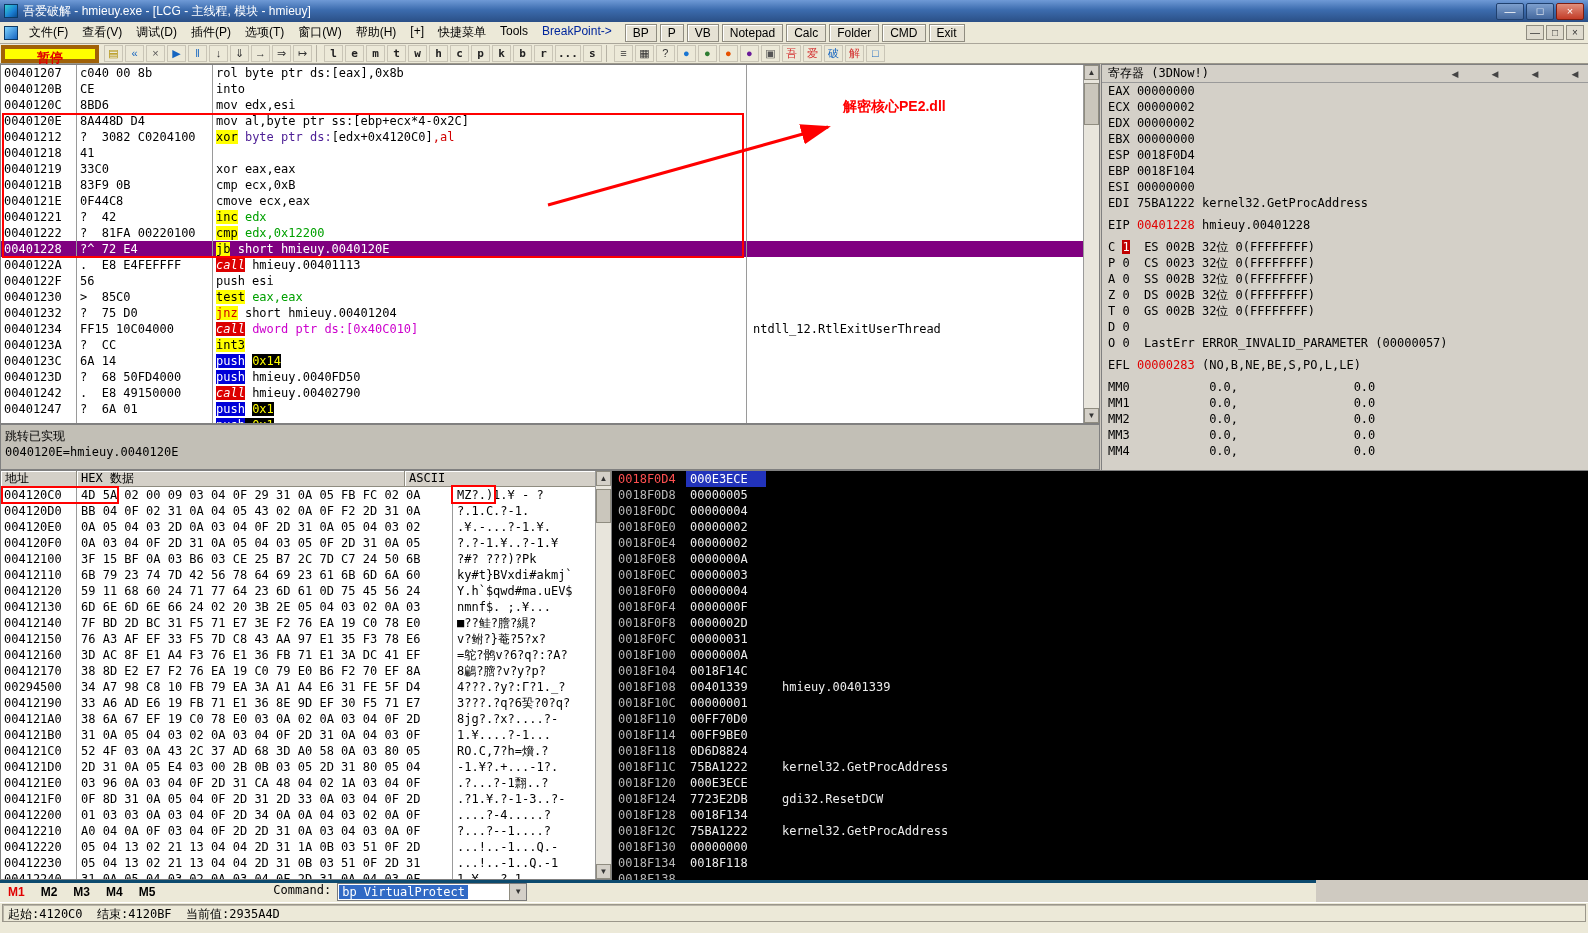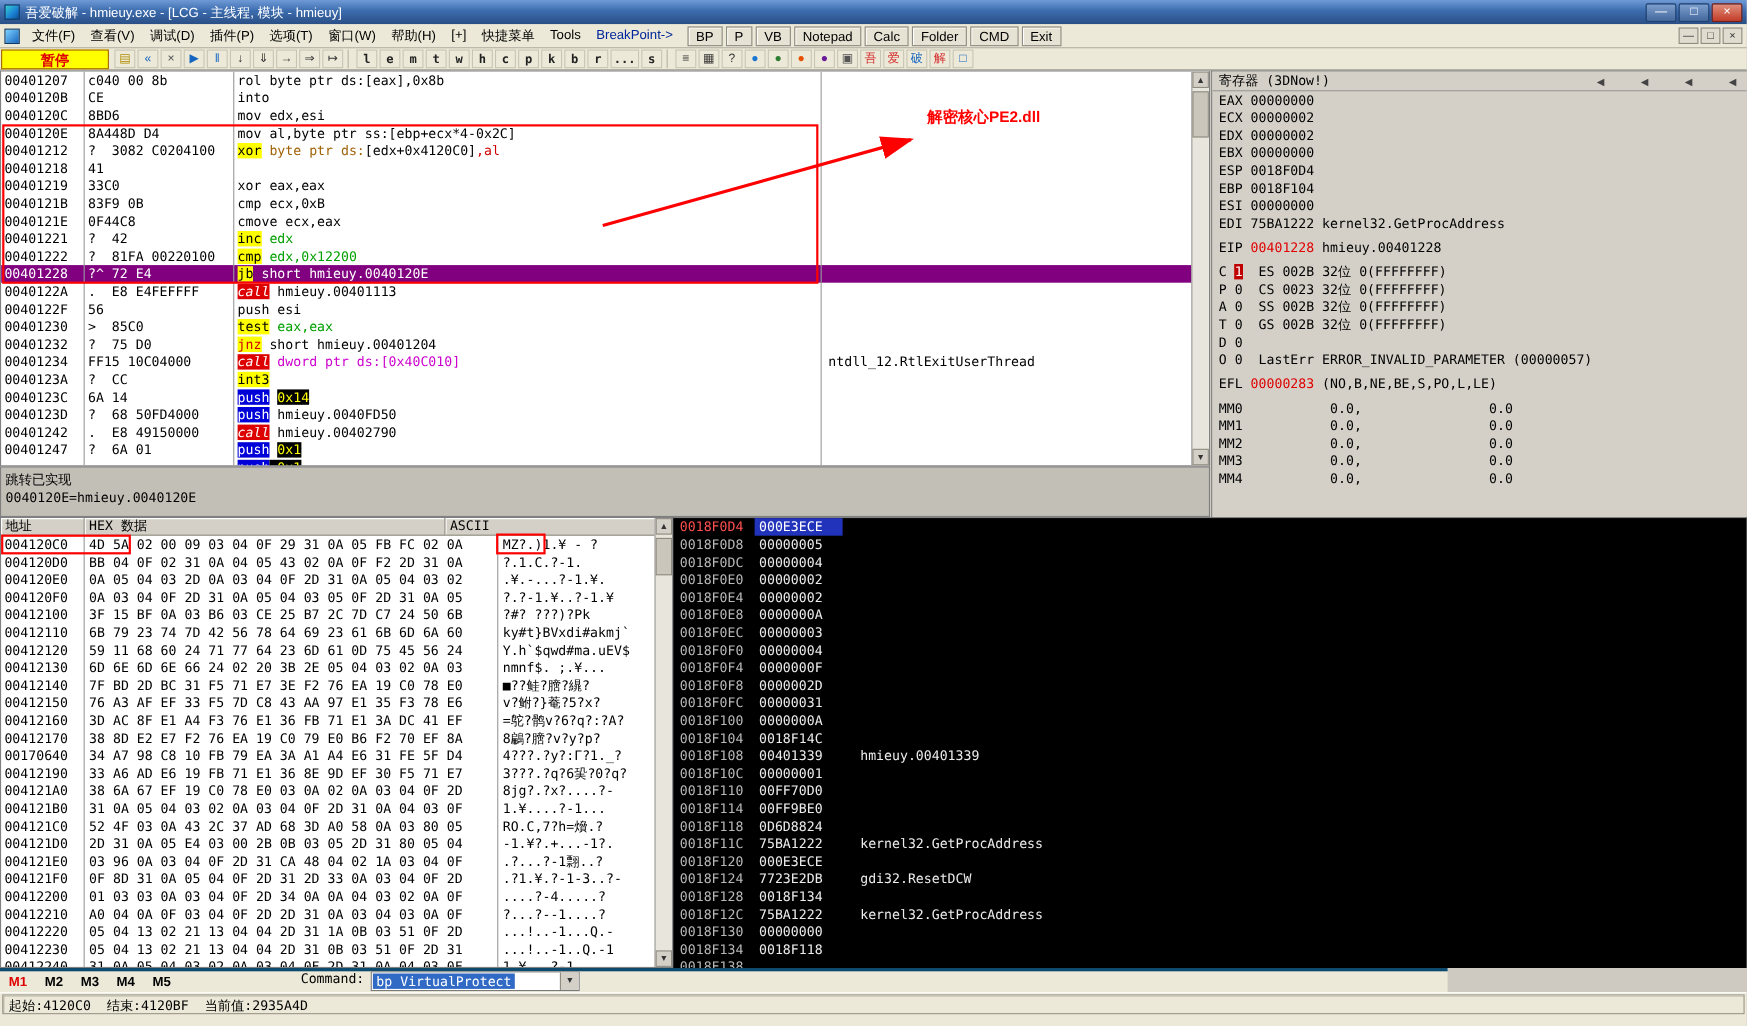--- a/index.html
+++ b/index.html
@@ -33,21 +33,21 @@
     border:1px solid #8f8c80; box-shadow:inset 1px 1px 0 #fff; white-space:nowrap; }
   .mdi-controls { margin-left:auto; margin-right:4px; display:flex; gap:2px; }
   .mdibtn { width:18px; height:15px; font-size:10px; line-height:13px; text-align:center;
     background:#e0dccf; border:1px solid #8f8c80; color:#333; }
 
   
   .toolbar { position:absolute; left:0; top:44px; width:1588px; height:20px;
     background:#ece9d8; border-bottom:1px solid #9b978b; display:flex; align-items:center; }
   .status-badge { width:98px; height:18px; margin:0 4px 0 1px; background:#ffff00;
     color:#e00000; font-weight:bold; font-size:13px; text-align:center; line-height:18px;
-    border:1px solid #a16207; }
+    border:4px solid #a16207; }
   .tbtn { min-width:19px; height:17px; margin:0 1px; background:#ece9d8;
     border:1px solid #c9c5b6; text-align:center; font-size:11px; line-height:15px;
     color:#222; padding:0 2px; }
   .tbtn.letter { font-family:"DejaVu Sans Mono", monospace; font-weight:bold; }
   .tglyph { font-size:11px; }
   .tb-sep { width:4px; height:17px; border-left:1px solid #b6b2a4; margin:0 3px; }
 
   
   .mono, .drow, .rrow, .hrow, .srow, .info-line, .reg-title-mono {
     font-family:"DejaVu Sans Mono", monospace; font-size:12px; line-height:16px;
@@ -62,21 +62,21 @@
   .c-bytes { width:136px; padding-left:3px; flex:none; }
   .c-dis { width:534px; padding-left:3px; flex:none; }
   .c-cmt { flex:1; padding-left:6px; }
   .drow.sel { background:#800080; color:#fff; }
   .vline { position:absolute; top:0; width:1px; height:100%; background:#9a9a9a; }
 
   .tk-y  { background:#ffff00; color:#000; }
   .tk-yr { background:#ffff00; color:#d00000; }
   .tk-rb { background:#dc0000; color:#fff;font-style:italic; }
   .tk-bb { background:#0000d8; color:#fff; }
-  .tk-b  { color:#a16207; }
+  .tk-b  { color:#4c1d95; }
   .tk-r  { color:#d00000; }
   .tk-g  { color:#00a000; }
   .tk-m  { color:#cc00cc; }
   .tk-ylk{ background:#000; color:#ffff00; }
   .tk-red{ color:#e00000; }
   .tk-flag{ background:#c00000; color:#fff; }
 
   
   .vscroll { position:absolute; top:0; right:0; width:16px; height:100%;
     background:#e8e5dc; border-left:1px solid #9a9a9a; }
@@ -305,20 +305,21 @@
         <div class="rrow"><span>ESP 0018F0D4</span></div>
         <div class="rrow"><span>EBP 0018F104</span></div>
         <div class="rrow"><span>ESI 00000000</span></div>
         <div class="rrow"><span>EDI 75BA1222 kernel32.GetProcAddress</span></div>
         <div class="rblank"></div>
         <div class="rrow"><span>EIP </span><span class="tk-red">00401228</span><span> hmieuy.00401228</span></div>
         <div class="rblank"></div>
         <div class="rrow"><span>C </span><span class="tk-flag">1</span><span>  ES 002B 32位 0(FFFFFFFF)</span></div>
         <div class="rrow"><span>P 0  CS 0023 32位 0(FFFFFFFF)</span></div>
         <div class="rrow"><span>A 0  SS 002B 32位 0(FFFFFFFF)</span></div>
+        <div class="rrow"><span>Z 0  DS 002B 32位 0(FFFFFFFF)</span></div>
         <div class="rrow"><span>T 0  GS 002B 32位 0(FFFFFFFF)</span></div>
         <div class="rrow"><span>D 0</span></div>
         <div class="rrow"><span>O 0  LastErr ERROR_INVALID_PARAMETER (00000057)</span></div>
         <div class="rblank"></div>
         <div class="rrow"><span>EFL </span><span class="tk-red">00000283</span><span> (NO,B,NE,BE,S,PO,L,LE)</span></div>
         <div class="rblank"></div>
         <div class="rrow"><span>MM0           0.0,                0.0</span></div>
         <div class="rrow"><span>MM1           0.0,                0.0</span></div>
         <div class="rrow"><span>MM2           0.0,                0.0</span></div>
         <div class="rrow"><span>MM3           0.0,                0.0</span></div>
@@ -343,21 +344,21 @@
         <div class="hrow"><span class="h-addr">004120E0</span><span class="h-hex">0A 05 04 03 2D 0A 03 04 0F 2D 31 0A 05 04 03 02</span><span class="h-ascii">.¥.-...?-1.¥.</span></div>
         <div class="hrow"><span class="h-addr">004120F0</span><span class="h-hex">0A 03 04 0F 2D 31 0A 05 04 03 05 0F 2D 31 0A 05</span><span class="h-ascii">?.?-1.¥..?-1.¥</span></div>
         <div class="hrow"><span class="h-addr">00412100</span><span class="h-hex">3F 15 BF 0A 03 B6 03 CE 25 B7 2C 7D C7 24 50 6B</span><span class="h-ascii">?#? ???)?Pk</span></div>
         <div class="hrow"><span class="h-addr">00412110</span><span class="h-hex">6B 79 23 74 7D 42 56 78 64 69 23 61 6B 6D 6A 60</span><span class="h-ascii">ky#t}BVxdi#akmj`</span></div>
         <div class="hrow"><span class="h-addr">00412120</span><span class="h-hex">59 11 68 60 24 71 77 64 23 6D 61 0D 75 45 56 24</span><span class="h-ascii">Y.h`$qwd#ma.uEV$</span></div>
         <div class="hrow"><span class="h-addr">00412130</span><span class="h-hex">6D 6E 6D 6E 66 24 02 20 3B 2E 05 04 03 02 0A 03</span><span class="h-ascii">nmnf$. ;.¥...</span></div>
         <div class="hrow"><span class="h-addr">00412140</span><span class="h-hex">7F BD 2D BC 31 F5 71 E7 3E F2 76 EA 19 C0 78 E0</span><span class="h-ascii">■??鲑?膪?繉?</span></div>
         <div class="hrow"><span class="h-addr">00412150</span><span class="h-hex">76 A3 AF EF 33 F5 7D C8 43 AA 97 E1 35 F3 78 E6</span><span class="h-ascii">v?鲋?}菴?5?x?</span></div>
         <div class="hrow"><span class="h-addr">00412160</span><span class="h-hex">3D AC 8F E1 A4 F3 76 E1 36 FB 71 E1 3A DC 41 EF</span><span class="h-ascii">=鸵?鹘v?6?q?:?A?</span></div>
         <div class="hrow"><span class="h-addr">00412170</span><span class="h-hex">38 8D E2 E7 F2 76 EA 19 C0 79 E0 B6 F2 70 EF 8A</span><span class="h-ascii">8鶣?膪?v?y?p?</span></div>
-        <div class="hrow"><span class="h-addr">00170640</span><span class="h-hex">34 A7 98 C8 10 FB 79 EA 3A A1 A4 E6 31 FE 5F D4</span><span class="h-ascii">4???.?y?:Γ?1._?</span></div>
+        <div class="hrow"><span class="h-addr">00294500</span><span class="h-hex">34 A7 98 C8 10 FB 79 EA 3A A1 A4 E6 31 FE 5F D4</span><span class="h-ascii">4???.?y?:Γ?1._?</span></div>
         <div class="hrow"><span class="h-addr">00412190</span><span class="h-hex">33 A6 AD E6 19 FB 71 E1 36 8E 9D EF 30 F5 71 E7</span><span class="h-ascii">3???.?q?6巬?0?q?</span></div>
         <div class="hrow"><span class="h-addr">004121A0</span><span class="h-hex">38 6A 67 EF 19 C0 78 E0 03 0A 02 0A 03 04 0F 2D</span><span class="h-ascii">8jg?.?x?....?-</span></div>
         <div class="hrow"><span class="h-addr">004121B0</span><span class="h-hex">31 0A 05 04 03 02 0A 03 04 0F 2D 31 0A 04 03 0F</span><span class="h-ascii">1.¥....?-1...</span></div>
         <div class="hrow"><span class="h-addr">004121C0</span><span class="h-hex">52 4F 03 0A 43 2C 37 AD 68 3D A0 58 0A 03 80 05</span><span class="h-ascii">RO.C,7?h=燲.?</span></div>
         <div class="hrow"><span class="h-addr">004121D0</span><span class="h-hex">2D 31 0A 05 E4 03 00 2B 0B 03 05 2D 31 80 05 04</span><span class="h-ascii">-1.¥?.+...-1?.</span></div>
         <div class="hrow"><span class="h-addr">004121E0</span><span class="h-hex">03 96 0A 03 04 0F 2D 31 CA 48 04 02 1A 03 04 0F</span><span class="h-ascii">.?...?-1翲..?</span></div>
         <div class="hrow"><span class="h-addr">004121F0</span><span class="h-hex">0F 8D 31 0A 05 04 0F 2D 31 2D 33 0A 03 04 0F 2D</span><span class="h-ascii">.?1.¥.?-1-3..?-</span></div>
         <div class="hrow"><span class="h-addr">00412200</span><span class="h-hex">01 03 03 0A 03 04 0F 2D 34 0A 0A 04 03 02 0A 0F</span><span class="h-ascii">....?-4.....?</span></div>
         <div class="hrow"><span class="h-addr">00412210</span><span class="h-hex">A0 04 0A 0F 03 04 0F 2D 2D 31 0A 03 04 03 0A 0F</span><span class="h-ascii">?...?--1....?</span></div>
         <div class="hrow"><span class="h-addr">00412220</span><span class="h-hex">05 04 13 02 21 13 04 04 2D 31 1A 0B 03 51 0F 2D</span><span class="h-ascii">...!..-1...Q.-</span></div>

